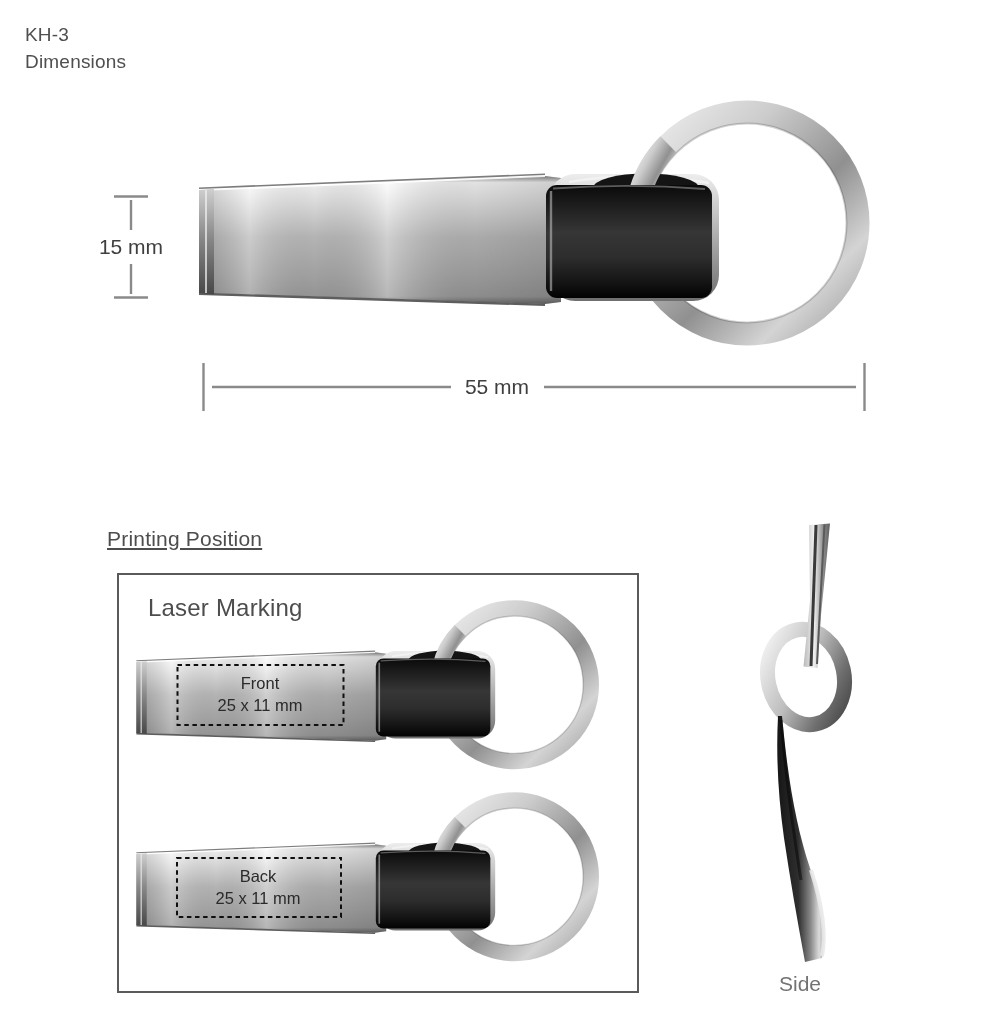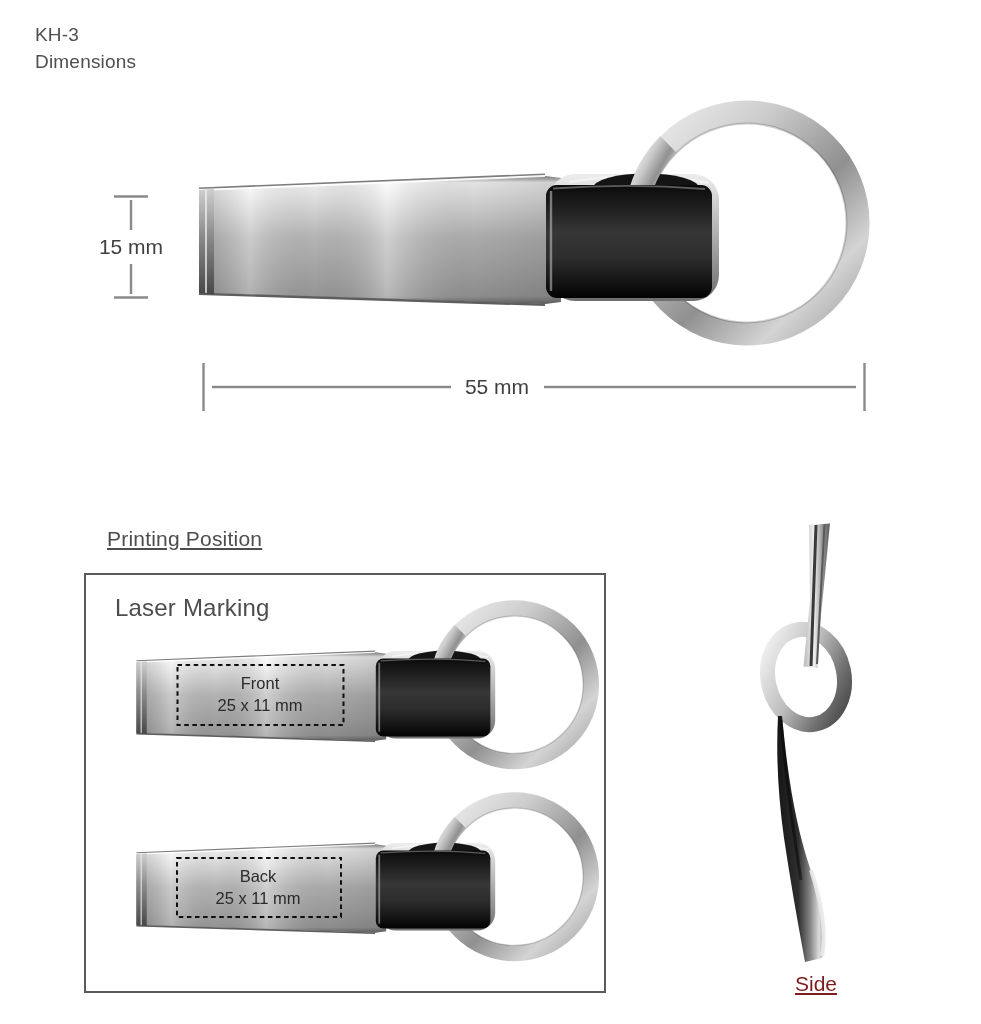--- a/index.html
+++ b/index.html
@@ -12,41 +12,41 @@
     overflow: hidden;
   }
   .canvas {
     position: relative;
     width: 981px;
     height: 1024px;
     background: #ffffff;
   }
   .header {
     position: absolute;
-    left: 35px;
+    left: 25px;
     top: 21px;
     font-size: 19px;
     line-height: 27px;
     color: #4f4f4f;
     letter-spacing: 0.2px;
     z-index: 3;
   }
   .printing-title {
     position: absolute;
     left: 107px;
     top: 527px;
     font-size: 21px;
     color: #4d4d4d;
     letter-spacing: 0.2px;
     z-index: 3;
     text-decoration: underline;
   }
   .marking-box {
     position: absolute;
-    left: 84px;
+    left: 117px;
     top: 573px;
     width: 522px;
     height: 420px;
     border: 2px solid #5a5a5a;
     background: #ffffff;
     z-index: 1;
     box-sizing: border-box;
   }
   .marking-title {
     position: absolute;
@@ -54,25 +54,23 @@
     top: 19px;
     font-size: 24px;
     color: #4d4d4d;
     letter-spacing: 0.2px;
   }
   .side-label {
     position: absolute;
     left: 779px;
     top: 972px;
     width: 74px;
-    text-align: center;
     font-size: 21px;
-    color: #7f1d1d;
+    color: #737373;
     z-index: 3;
-    text-decoration: underline;
   }
   svg.diagram {
     position: absolute;
     left: 0;
     top: 0;
     z-index: 2;
     pointer-events: none;
   }
   .dim-text {
     font-family: "Liberation Sans", sans-serif;

